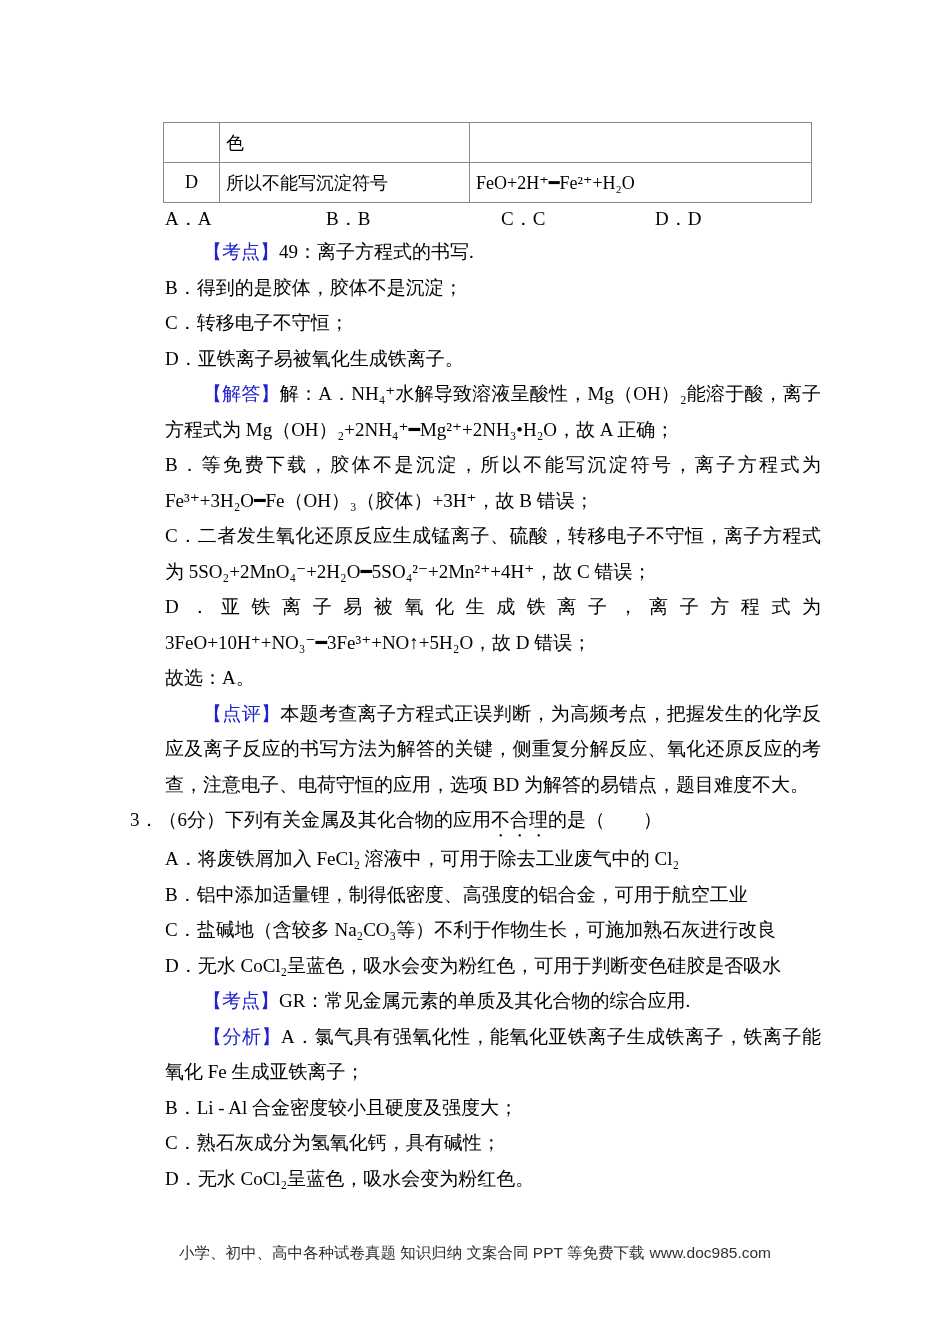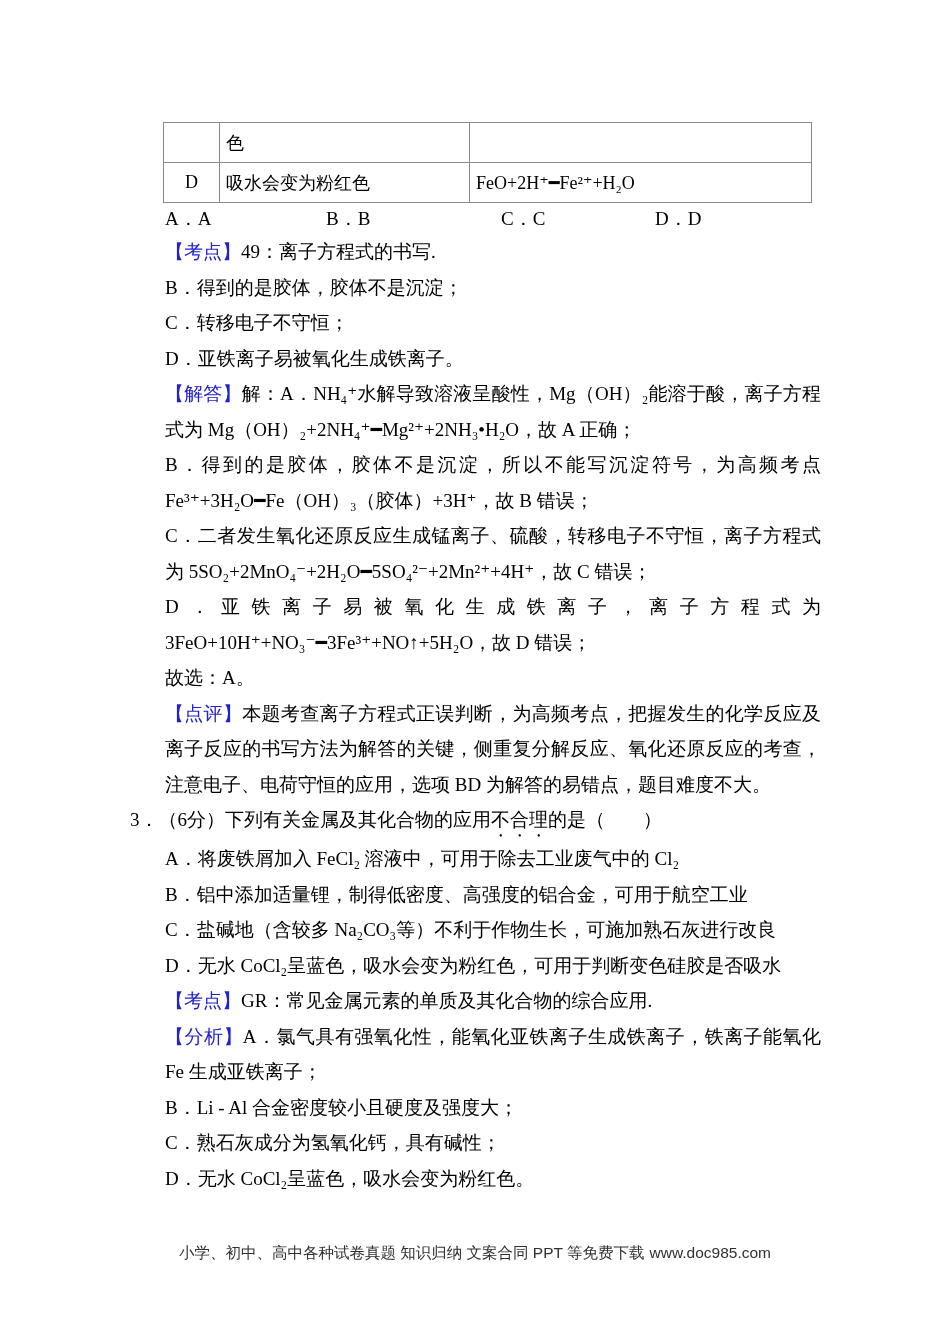--- a/index.html
+++ b/index.html
@@ -16,21 +16,21 @@
   td.c-opt { width:43px; text-align:center; padding:0; }
   td.c-desc { width:237px; }
   td.c-eq { width:329px; }
 
   
   .opts { position:relative; height:31px; line-height:31px; font-size:19px; }
   .opts span { position:absolute; top:0; white-space:nowrap; }
   .opt-a { left:0; } .opt-b { left:161px; } .opt-c { left:336px; } .opt-d { left:490px; }
 
   .para { margin:0; line-height:35.5px; text-align:justify; }
-  .tag { color:var(--label-blue,#2222cc); }
+  .tag { color:var(--label-blue,#2222cc);margin-left:38px; }
   .q-head { margin-left:-35px; text-align:left; }
 
   .em-dots {
     -webkit-text-emphasis:filled dot; text-emphasis:filled dot;
     -webkit-text-emphasis-position:under left; text-emphasis-position:under left;
   }
 
   .footer {
     position:absolute; left:0; right:0; top:1243px; text-align:center;
     font-family:"Liberation Sans","DejaVu Sans",sans-serif;
@@ -46,41 +46,41 @@
 
     <table class="qtable">
       <tbody>
           <tr>
         <td class="c-opt"></td>
         <td class="c-desc">色</td>
         <td class="c-eq"></td>
       </tr>
       <tr>
         <td class="c-opt">D</td>
-        <td class="c-desc">吸水会变为粉红色</td>
+        <td class="c-desc">所以不能写沉淀符号</td>
         <td class="c-eq">FeO+2H⁺━Fe²⁺+H₂O</td>
       </tr>
     </tbody>
       </table>
 
     <div class="opts">
       <span class="opt-a">A．A</span>
       <span class="opt-b">B．B</span>
       <span class="opt-c">C．C</span>
       <span class="opt-d">D．D</span>
     </div>
 
     <p class="para"><span class="tag">【考点】</span><span>49：离子方程式的书写.</span></p>
 
     <p class="para">B．得到的是胶体，胶体不是沉淀；</p>
     <p class="para">C．转移电子不守恒；</p>
     <p class="para">D．亚铁离子易被氧化生成铁离子。</p>
 
     <p class="para"><span class="tag">【解答】</span><span>解：A．NH₄⁺水解导致溶液呈酸性，Mg（OH）₂能溶于酸，离子方程式为 Mg（OH）₂+2NH₄⁺━Mg²⁺+2NH₃•H₂O，故 A 正确；</span></p>
-    <p class="para">B．得到的是胶体，胶体不是沉淀，所以不能写沉淀符号，为高频考点 Fe³⁺+3H₂O━Fe（OH）₃（胶体）+3H⁺，故 B 错误；</p>
+    <p class="para">B．等免费下载，胶体不是沉淀，所以不能写沉淀符号，离子方程式为 Fe³⁺+3H₂O━Fe（OH）₃（胶体）+3H⁺，故 B 错误；</p>
     <p class="para">C．二者发生氧化还原反应生成锰离子、硫酸，转移电子不守恒，离子方程式为 5SO₂+2MnO₄⁻+2H₂O━5SO₄²⁻+2Mn²⁺+4H⁺，故 C 错误；</p>
     <p class="para">D．亚铁离子易被氧化生成铁离子，离子方程式为 3FeO+10H⁺+NO₃⁻━3Fe³⁺+NO↑+5H₂O，故 D 错误；</p>
     <p class="para">故选：A。</p>
 
     <p class="para"><span class="tag">【点评】</span><span>本题考查离子方程式正误判断，为高频考点，把握发生的化学反应及离子反应的书写方法为解答的关键，侧重复分解反应、氧化还原反应的考查，注意电子、电荷守恒的应用，选项 BD 为解答的易错点，题目难度不大。</span></p>
 
     <p class="para q-head"><span>3．</span><span>（6分）下列有关金属及其化合物的应用</span><span class="em-dots">不合理</span><span>的是（　　）</span></p>
 
     <p class="para">A．将废铁屑加入 FeCl₂ 溶液中，可用于除去工业废气中的 Cl₂</p>
     <p class="para">B．铝中添加适量锂，制得低密度、高强度的铝合金，可用于航空工业</p>

